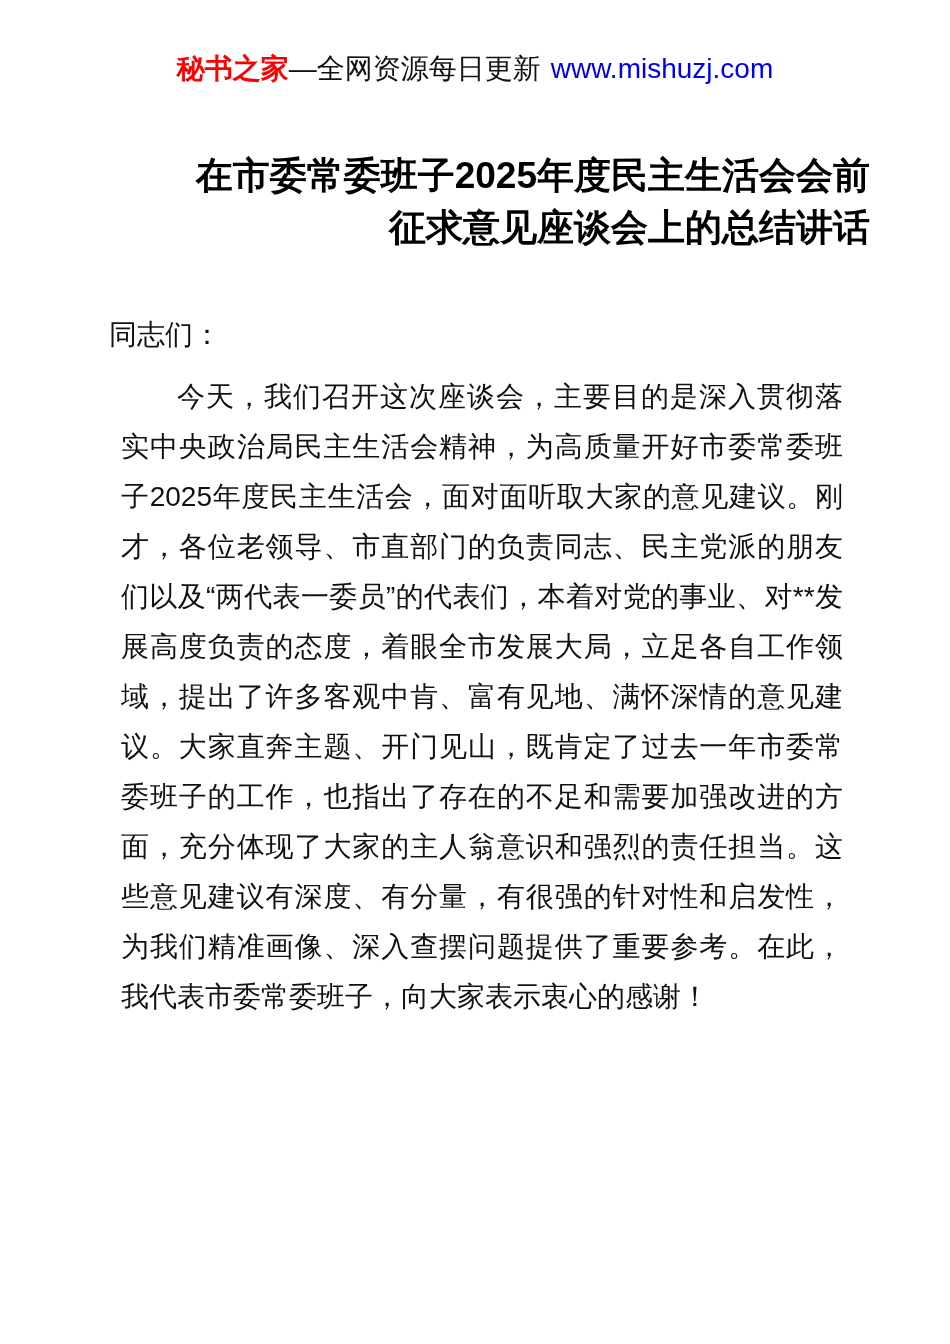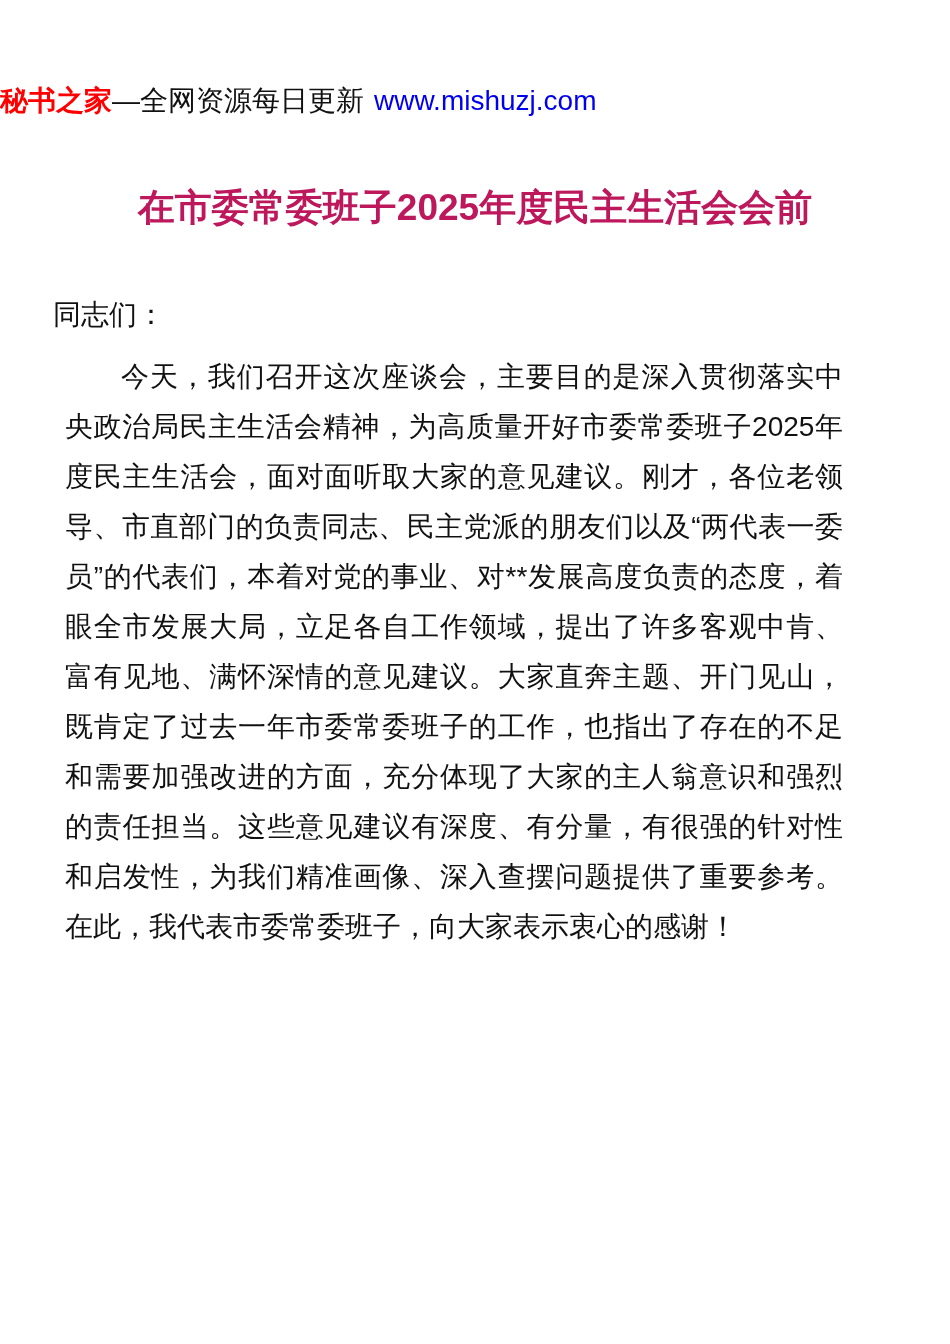--- a/index.html
+++ b/index.html
@@ -10,54 +10,54 @@
   .page {
     position: relative;
     width: 950px;
     height: 1344px;
     background: #ffffff;
     overflow: hidden;
     font-family: "Liberation Sans", "DejaVu Sans", sans-serif;
     color: #111111;
   }
   .site-header {
-    margin-top: 84px;
-    text-align: left;
+    margin-top: 52px;
+    text-align: center;
     font-size: 28px;
     line-height: 34px;
     white-space: nowrap;
   }
   .site-name {
     color: #ff0000;
     font-weight: bold;
   }
   .site-tagline {
     color: #111111;
     font-weight: normal;
   }
   .site-url {
     color: #0000ee;
     margin-left: 10px;
     text-decoration: none;
     cursor: pointer;
   }
   .doc-title {
     margin: 64px 80px 0 80px;
-    text-align: center;
+    text-align: right;
     font-size: 37px;
     font-weight: bold;
     line-height: 52px;
-    color: #be185d;
+    color: #000000;
   }
   .title-line {
     display: block;
   }
   .doc-body {
     margin-top: 56px;
-    padding-left: 53px;
+    padding-left: 109px;
     padding-right: 95px;
     font-size: 28px;
     line-height: 50px;
     text-align: justify;
   }
   .salutation {
     margin: 0;
   }
   .para {
     margin: 12px;
@@ -68,20 +68,21 @@
 <body>
 
 <div class="page">
 
   <div class="site-header">
     <span class="site-name">秘书之家</span><span class="site-tagline">—全网资源每日更新</span><a class="site-url">www.mishuzj.com</a>
   </div>
 
   <h1 class="doc-title">
     <span class="title-line">在市委常委班子2025年度民主生活会会前</span>
+    <span class="title-line">征求意见座谈会上的总结讲话</span>
   </h1>
 
   <div class="doc-body">
     <p class="salutation">同志们：</p>
     <p class="para">今天，我们召开这次座谈会，主要目的是深入贯彻落实中央政治局民主生活会精神，为高质量开好市委常委班子2025年度民主生活会，面对面听取大家的意见建议。刚才，各位老领导、市直部门的负责同志、民主党派的朋友们以及“两代表一委员”的代表们，本着对党的事业、对**发展高度负责的态度，着眼全市发展大局，立足各自工作领域，提出了许多客观中肯、富有见地、满怀深情的意见建议。大家直奔主题、开门见山，既肯定了过去一年市委常委班子的工作，也指出了存在的不足和需要加强改进的方面，充分体现了大家的主人翁意识和强烈的责任担当。这些意见建议有深度、有分量，有很强的针对性和启发性，为我们精准画像、深入查摆问题提供了重要参考。在此，我代表市委常委班子，向大家表示衷心的感谢！</p>
   </div>
 
 </div>
 
 </body></html>

